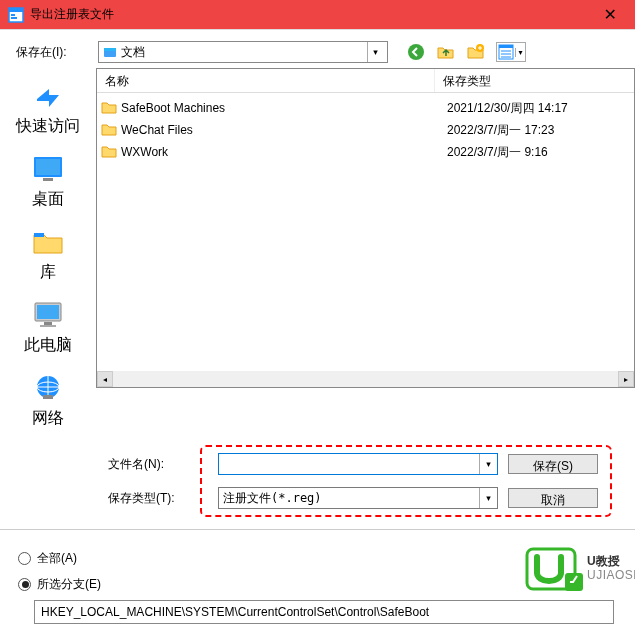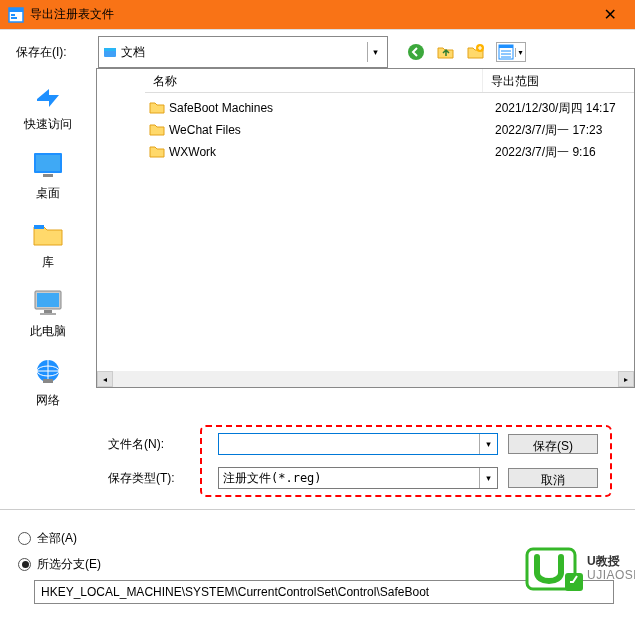--- a/index.html
+++ b/index.html
@@ -1,41 +1,41 @@
 <!DOCTYPE html>
 <html><head>
 <meta charset="utf-8">
 <style>
 * { box-sizing: border-box; margin: 0; padding: 0; font-family: "Microsoft YaHei", "SimSun", sans-serif; font-size: 12px; }
 body { width: 635px; height: 630px; background: #fff; overflow: hidden; position: relative; }
 
-.titlebar { height: 30px; display: flex; align-items: center; justify-content: space-between; padding: 0 8px; background: #f97316; border-bottom: 1px solid #ddd; }
+.titlebar { height: 30px; display: flex; align-items: center; justify-content: space-between; padding: 0 8px; background: #ef4444; border-bottom: 1px solid #ddd; }
 .titlebar-left { display: flex; align-items: center; gap: 6px; }
 .title-icon { width: 16px; height: 16px; }
 .title-text { font-size: 12px; }
 .close-btn { font-size: 16px; padding: 2px 10px; cursor: pointer; }
 
 .savein-row { height: 32px; display: flex; align-items: center; padding: 8px 16px; gap: 6px; margin-top: 6px; }
 .savein-label { width: 76px; }
-.savein-combo { flex: 0 0 290px; height: 32px; border: 1px solid #888; display: flex; align-items: center; padding: 0 4px; gap: 4px; position: relative; }
+.savein-combo { flex: 0 0 290px; height: 22px; border: 1px solid #888; display: flex; align-items: center; padding: 0 4px; gap: 4px; position: relative; }
 .savein-combo .folder-ico { width: 14px; height: 14px; }
 .savein-combo .combo-text { flex: 1; }
 .savein-combo .dd { width: 16px; text-align: center; border-left: 1px solid #aaa; height: 20px; line-height: 20px; font-size: 9px; }
 .toolbar-icons { display: flex; gap: 10px; margin-left: 12px; align-items: center; }
 .tico { width: 20px; height: 20px; display: flex; align-items: center; justify-content: center; cursor: pointer; }
 .views-combo { display: flex; align-items: center; border: 1px solid #aaa; height: 20px; }
 .views-combo .dd { width: 10px; font-size: 8px; text-align: center; border-left: 1px solid #aaa; padding: 0 2px; }
 
 .main-area { display: flex; }
 .sidebar { width: 96px; padding: 10px 4px; display: flex; flex-direction: column; gap: 14px; align-items: center; }
 .sb-item { display: flex; flex-direction: column; align-items: center; gap: 2px; width: 80px; cursor: pointer; }
 .sb-ico { width: 36px; height: 36px; display: flex; align-items: center; justify-content: center; }
-.sb-label { font-size: 12px; text-align: center; }
-
-.filelist-wrap { flex: 1; border: 1px solid #888; margin-right: 0; position: relative; padding-left: 48px; }
+.sb-label { font-size: 16px; text-align: center; }
+
+.filelist-wrap { flex: 1; border: 1px solid #888; margin-right: 0; position: relative; }
 .list-header { height: 24px; display: flex; border-bottom: 1px solid #ddd; background: #fff; }
 .lh-col { padding: 4px 8px; font-size: 12px; }
 .lh-name { flex: 0 0 338px; border-right: 1px solid #eee; }
 .lh-date { flex: 1; }
 .file-rows { padding: 4px 0; }
 .file-row { display: flex; align-items: center; height: 22px; padding: 0 4px; }
 .fr-name { flex: 0 0 338px; display: flex; align-items: center; gap: 4px; }
 .fr-ico { width: 16px; height: 16px; }
 .fr-date { flex: 1; padding-left: 8px; }
 .hscroll { position: absolute; bottom: 0; left: 0; right: 0; height: 16px; background: #f0f0f0; display: flex; align-items: center; }
@@ -180,21 +180,21 @@
             <rect x="12" y="22" width="10" height="4" fill="#888"></rect>
           </svg>
       </span>
       <span class="sb-label">网络</span>
     </div>
   </div>
 
   <div class="filelist-wrap" style="height:320px;">
     <div class="list-header">
       <div class="lh-col lh-name">名称</div>
-      <div class="lh-col lh-date">导出范围</div>
+      <div class="lh-col lh-date">保存类型</div>
     </div>
     <div class="file-rows" id="file-rows">
         <div class="file-row">
           <div class="fr-name">
             <span class="fr-ico"><svg width="16" height="14">
                 <path d="M1 3 h5 l2 2 h7 v8 h-14 z" fill="#ffd96b" stroke="#e3a21a"></path>
               </svg></span>
             <span>SafeBoot Machines</span>
           </div>
           <div class="fr-date">2021/12/30/周四 14:17</div>

